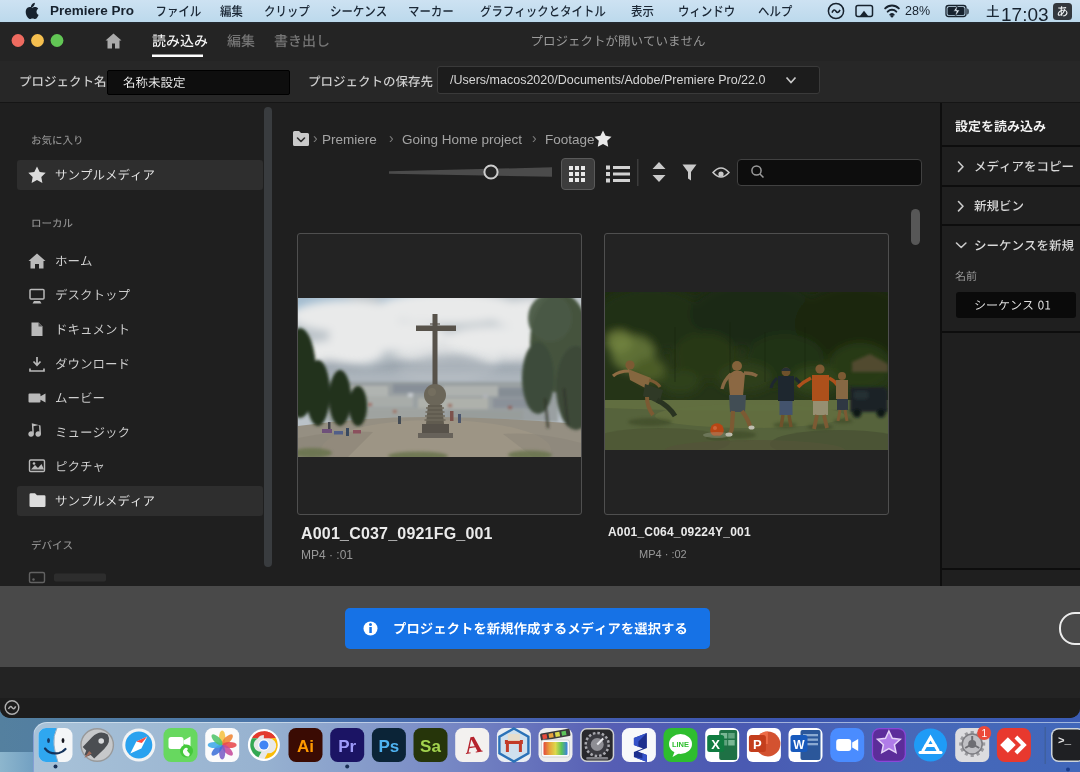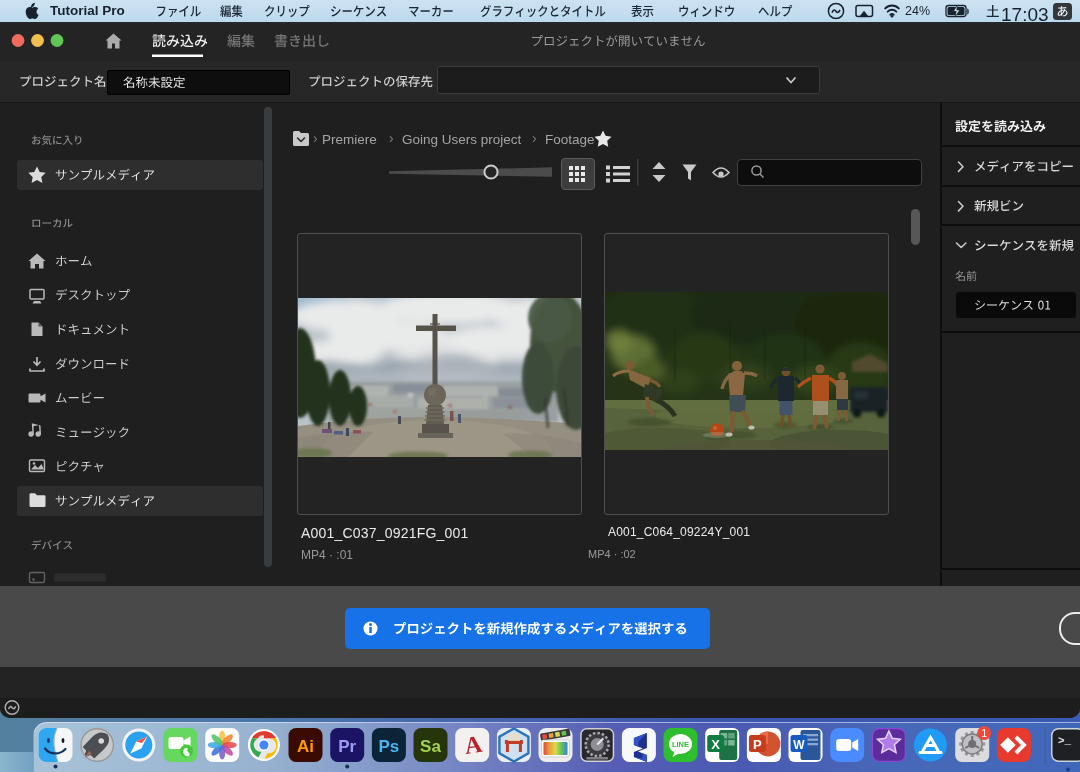--- a/index.html
+++ b/index.html
@@ -53,33 +53,34 @@
 
   <div class="abs" style="left:1059px;top:612px;width:40px;height:33px;border:2.5px solid #ececec;border-radius:16px"></div>
 
   <div class="abs" style="left:0;top:667px;width:1080px;height:31px;background:#232323"></div>
   <div class="abs" style="left:0;top:698px;width:1080px;height:20px;background:#1d1d1d;border-radius:0 0 10px 10px"></div>
 
   <div class="abs" style="left:0;top:0;width:1080px;height:22px;background:linear-gradient(180deg,#cde2f2 0%,#bcd9ec 100%);box-shadow:0 1px 2px rgba(40,60,80,.35)"></div>
 
   <div class="abs" style="left:1053px;top:3px;width:19px;height:17px;background:#33373d;border-radius:3.5px"></div>
 
-  <div class="abs" style="left:50px;top:3px;width:200px;font-size:13.5px;font-weight:bold;color:#17222e">Tutorial Pro</div>
-  <div class="abs" style="left:905px;top:4px;width:40px;font-size:12.5px;color:#17222e">24%</div>
+  <div class="abs" style="left:50px;top:3px;width:200px;font-size:13.5px;font-weight:bold;color:#17222e">Premiere Pro</div>
+  <div class="abs" style="left:905px;top:4px;width:40px;font-size:12.5px;color:#17222e">28%</div>
   <div class="abs" style="left:1001px;top:3.5px;width:60px;font-size:19px;color:#17222e">17:03</div>
   <div class="abs" style="left:322px;top:132px;font-size:13.5px;color:#a4a4a4">Premiere</div>
-  <div class="abs" style="left:402px;top:132px;font-size:13.5px;color:#a4a4a4">Going Users project</div>
+  <div class="abs" style="left:402px;top:132px;font-size:13.5px;color:#a4a4a4">Going Home project</div>
   <div class="abs" style="left:545px;top:132px;font-size:13.5px;color:#a4a4a4">Footage</div>
   <div class="abs" style="left:313px;top:130px;font-size:14px;color:#7d7d7d">›</div>
   <div class="abs" style="left:389px;top:130px;font-size:14px;color:#7d7d7d">›</div>
   <div class="abs" style="left:532px;top:130px;font-size:14px;color:#7d7d7d">›</div>
-  <div class="abs" style="left:301px;top:525px;font-size:14px;font-weight:normal;color:#ebebeb;letter-spacing:.2px">A001_C037_0921FG_001</div>
-  <div class="abs" style="left:608px;top:525px;font-size:12px;font-weight:normal;color:#ebebeb;letter-spacing:.2px">A001_C064_09224Y_001</div>
+  <div class="abs" style="left:450px;top:73px;font-size:12.5px;color:#d6d6d6">/Users/macos2020/Documents/Adobe/Premiere Pro/22.0</div>
+  <div class="abs" style="left:301px;top:525px;font-size:16px;font-weight:bold;color:#ebebeb;letter-spacing:.2px">A001_C037_0921FG_001</div>
+  <div class="abs" style="left:608px;top:525px;font-size:12px;font-weight:bold;color:#ebebeb;letter-spacing:.2px">A001_C064_09224Y_001</div>
   <div class="abs" style="left:301px;top:548px;font-size:12px;color:#989898">MP4 · :01</div>
-  <div class="abs" style="left:588px;top:548px;font-size:11px;color:#989898">MP4 · :02</div>
+  <div class="abs" style="left:639px;top:548px;font-size:11px;color:#989898">MP4 · :02</div>
 
   <svg class="abs" style="left:0;top:0" width="1080" height="772" viewBox="0 0 1080 772">
 
     <path transform="translate(3,0)" fill="#17222e" d="M30.8 6.1c.7-.9 1.2-2.1 1-3.3c-1 .1-2.2.7-2.9 1.6c-.6.7-1.2 2-1 3.1c1.1.1 2.2-.6 2.9-1.4z M33.5 11.7c0-2 1.6-2.9 1.7-3c-.9-1.4-2.4-1.6-2.9-1.6c-1.2-.1-2.4.7-3 .7c-.6 0-1.6-.7-2.6-.7c-1.3 0-2.6.8-3.3 2c-1.4 2.4-.4 6 1 8c.7 1 1.5 2.1 2.5 2c1 0 1.4-.6 2.6-.6c1.2 0 1.6.6 2.6.6c1.1 0 1.8-1 2.4-2c.8-1.1 1.1-2.2 1.1-2.3c0 0-2.1-.8-2.1-3.1z"></path>
 
     <circle cx="18" cy="40.5" r="6.4" fill="#ee6b60"></circle>
     <circle cx="37.5" cy="40.5" r="6.4" fill="#f5bf4f"></circle>
     <circle cx="57" cy="40.5" r="6.4" fill="#62c655"></circle>
 
     <path fill="#ababab" d="M113.5 33.5 L121.5 40.5 L119.5 40.5 L119.5 48.5 L115 48.5 L115 43.5 L112 43.5 L112 48.5 L107.5 48.5 L107.5 40.5 L105.5 40.5 Z"></path>

